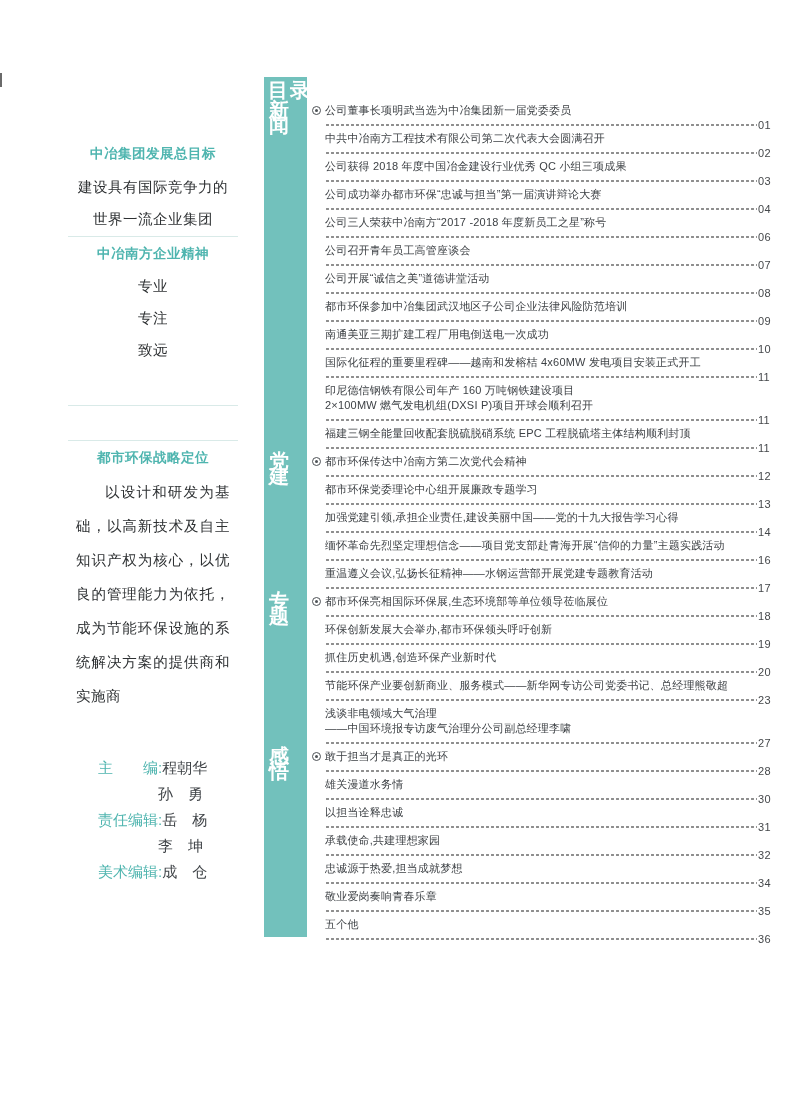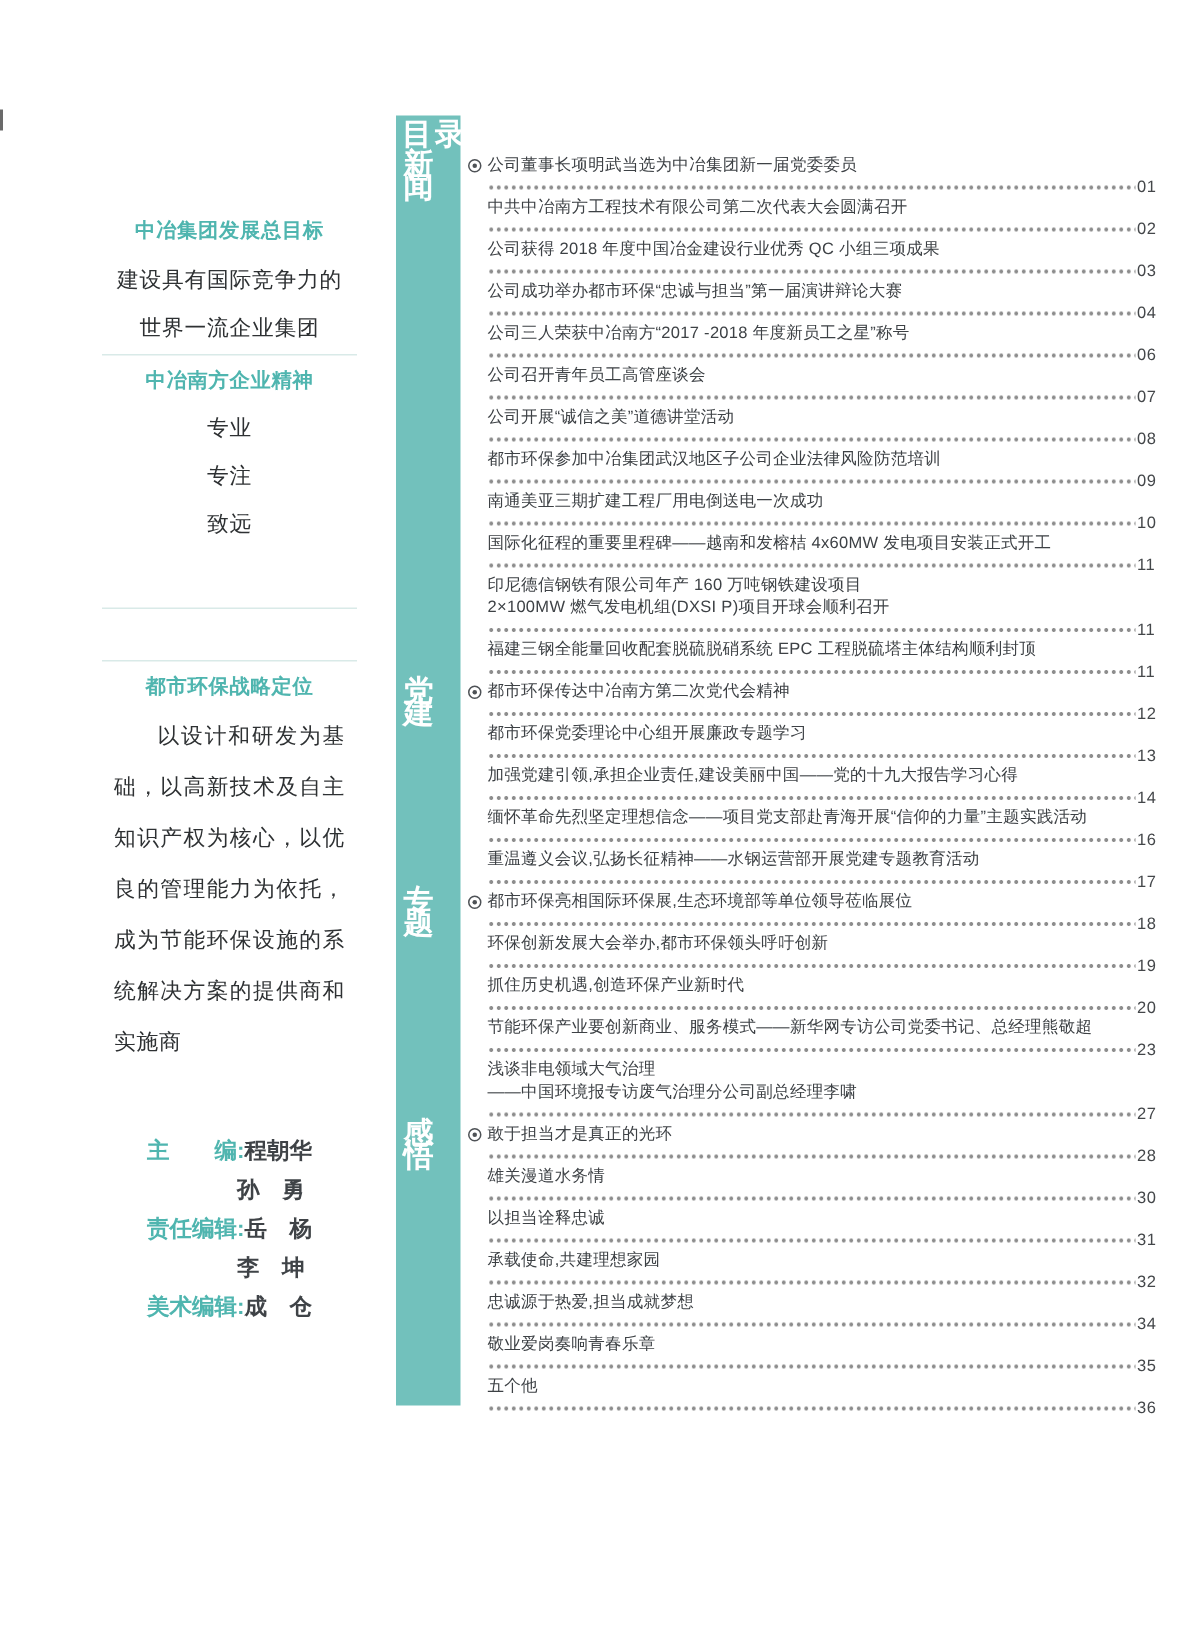--- a/index.html
+++ b/index.html
@@ -37,27 +37,27 @@
     font-family:"Liberation Serif","DejaVu Serif",serif;
     font-size:14.5px;line-height:32px;letter-spacing:.5px;
   }
   .sb-line.first{margin-top:8px;}
   .sb-line.sp{margin-top:7px;}
   .sb-divider{border:0;border-top:1px solid #d9eae8;margin:0;}
   .sb-divider.d1{margin-top:1px;}
   .sb-divider.d2{margin-top:39px;}
   .sb-divider.d3{margin-top:34px;}
   .sb-paragraph{
-    font-family:Liberation Mono, monospace;
+    font-family:Liberation Sans, sans-serif;
     font-size:14.5px;line-height:34px;text-align:justify;
     text-indent:2em;width:154px;margin:8px auto 0 auto;
     letter-spacing:.5px;
   }
   .credits{margin-top:42px;text-align:left;padding-left:30px;}
-  .credit-row{line-height:26px;font-size:15px;white-space:nowrap;font-weight:bold;}
+  .credit-row{line-height:26px;font-size:15px;white-space:nowrap;}
   .credit-label{
     display:inline-block;width:60px;color:var(--teal-text);
     text-align:justify;text-align-last:justify;vertical-align:bottom;
   }
   .credit-sep{color:var(--teal-text);}
   .credit-name{color:#3f4347;}
 
   
   .toc{position:absolute;left:264px;top:77px;width:509px;}
   .toc-band{

